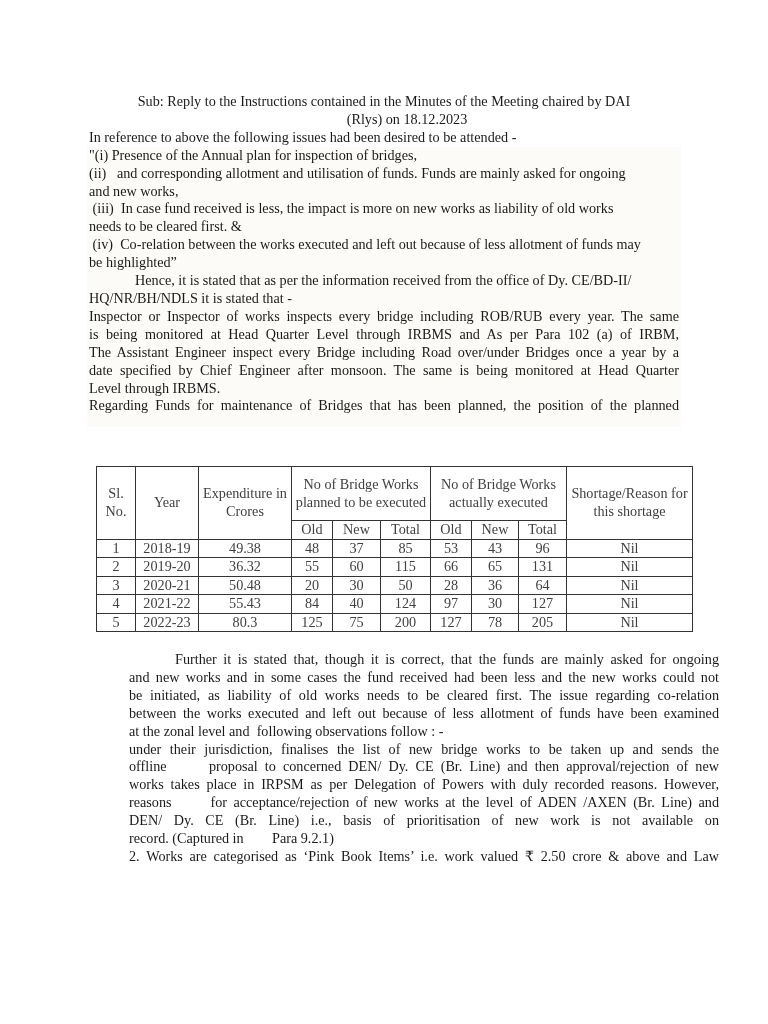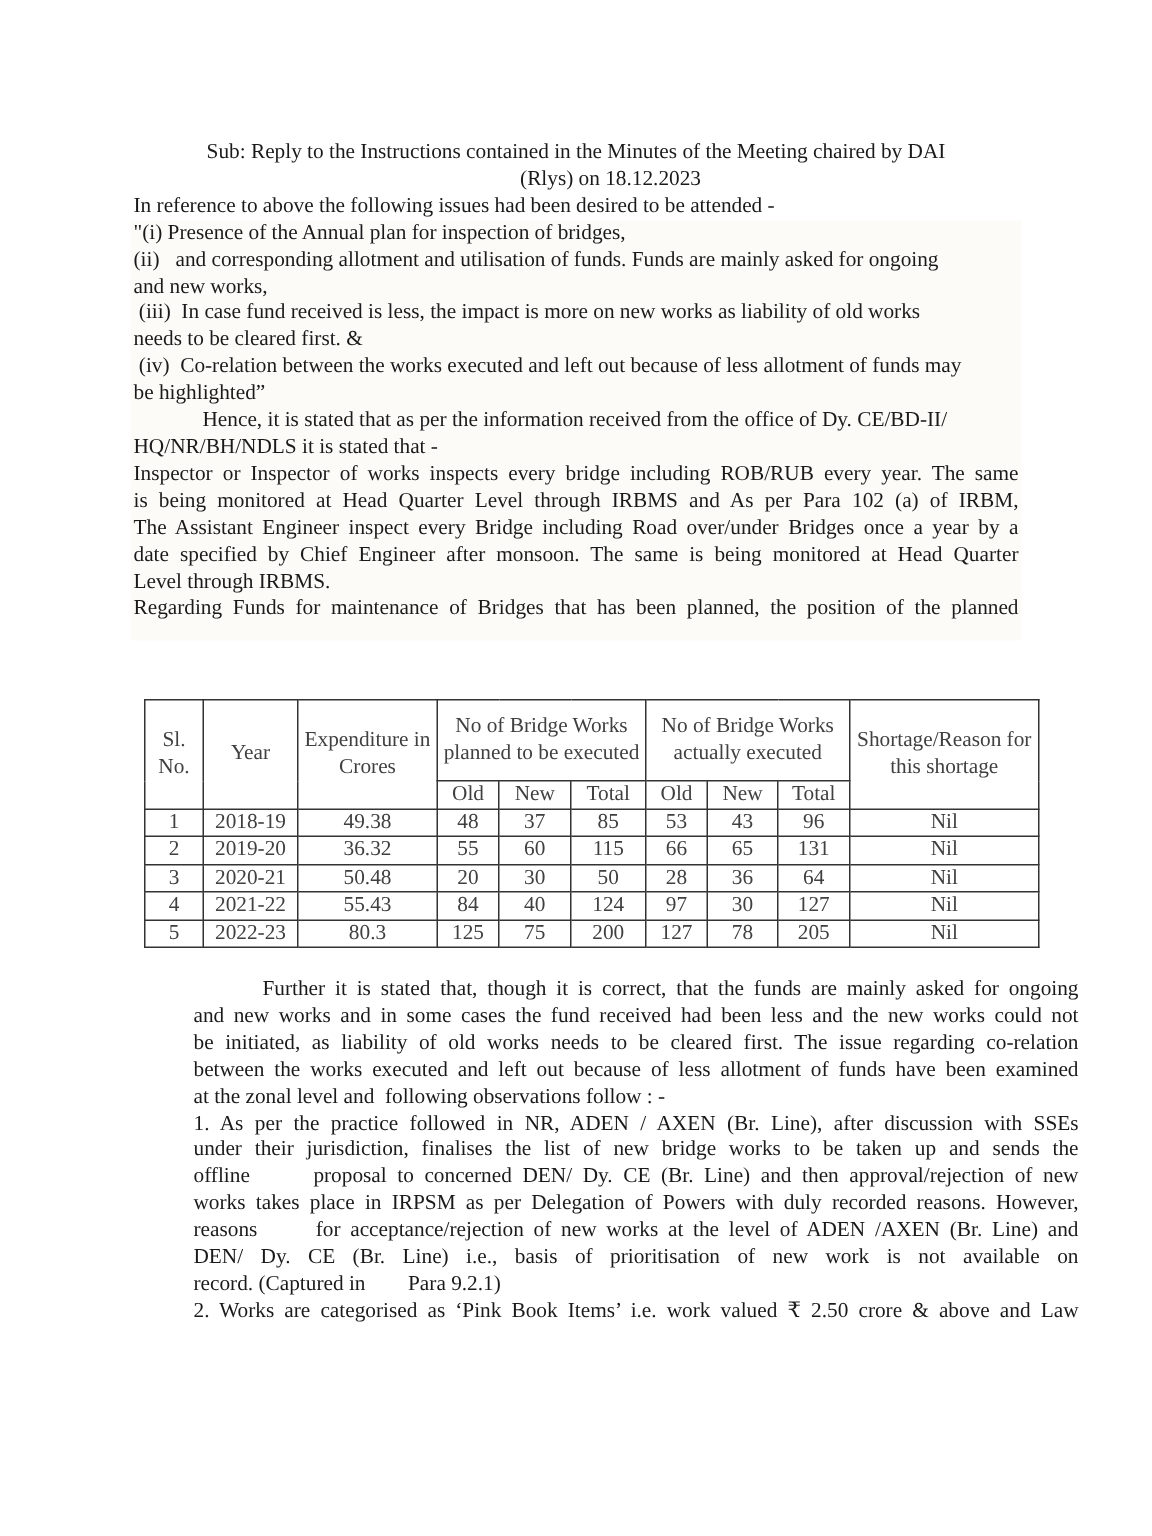--- a/index.html
+++ b/index.html
@@ -146,21 +146,20 @@
   </tbody>
 </table>
 
 <div class="after">
   <div class="justify para-indent">Further it is stated that, though it is correct, that the funds are mainly asked for ongoing</div>
   <div class="justify">and new works and in some cases the fund received had been less and the new works could not</div>
   <div class="justify">be initiated, as liability of old works needs to be cleared first.  The issue regarding co-relation</div>
   <div class="justify">between the works executed and left out because of less allotment of funds have been examined</div>
   <div class="line">at the zonal level and  following observations follow : -</div>
 
-  <div class="justify">1. As per the practice followed in NR, ADEN / AXEN (Br. Line), after discussion with SSEs</div>
   <div class="justify">under their jurisdiction, finalises the list of new bridge works to be taken up and sends the</div>
   <div class="justify" style="white-space:pre">offline      proposal to concerned DEN/ Dy. CE (Br. Line) and then approval/rejection of new</div>
   <div class="justify">works takes place in IRPSM as per Delegation of Powers with duly recorded reasons.  However,</div>
   <div class="justify" style="white-space:pre">reasons      for acceptance/rejection of new works at the level of ADEN /AXEN (Br. Line) and</div>
   <div class="justify">DEN/ Dy. CE (Br. Line) i.e., basis of prioritisation of new work is not available on</div>
   <div class="line"><span>record. </span><span class="bold">(Captured in        Para 9.2.1)</span></div>
 
   <div class="justify">2. Works are categorised as ‘Pink Book Items’ i.e. work valued ₹ 2.50 crore &amp; above and Law</div>
 </div>
 

